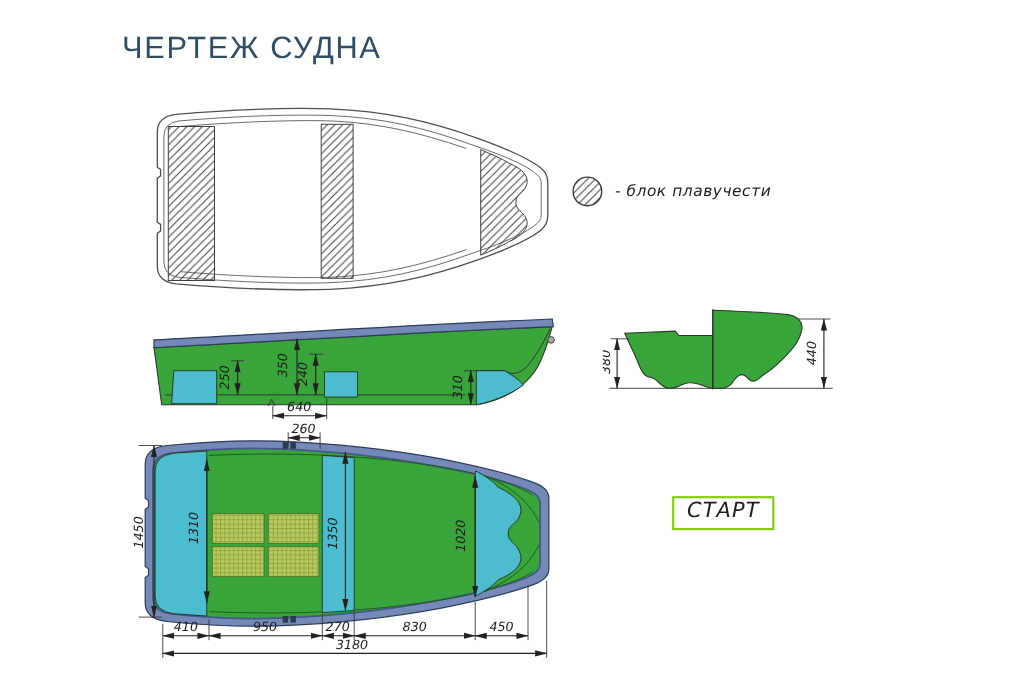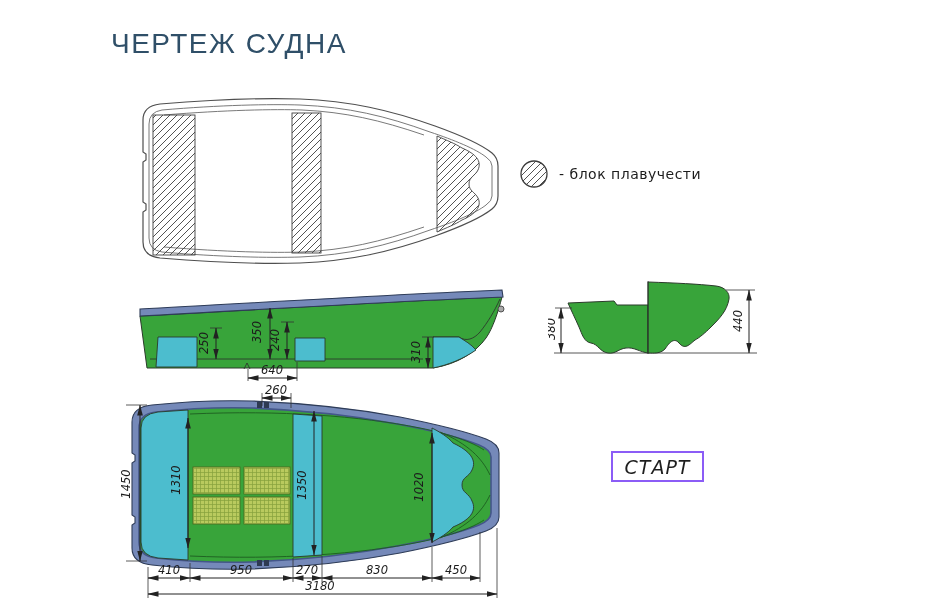--- a/index.html
+++ b/index.html
@@ -18,23 +18,23 @@
   .innergreen{fill:var(--hull-green);stroke:var(--rim-edge);stroke-width:1.6px;}
   .detail{fill:none;stroke:#1d5c20;stroke-width:0.9px;}
   .thin{fill:none;stroke:#2b2b2b;stroke-width:0.8px;}
   .dl{fill:none;stroke:var(--dim-color);stroke-width:1px;}
   .ext{fill:none;stroke:#333333;stroke-width:0.8px;}
   .dt{font-family:"DejaVu Sans",sans-serif;font-style:italic;font-size:11.5px;
       fill:var(--text-color);text-anchor:middle;}
   .grate{fill:var(--grate-yellow);stroke:#4f6b1f;stroke-width:0.9px;}
   .cleat{fill:#2e3a52;}
   #legend{left:518px;top:158px;display:flex;align-items:center;gap:9px;}
-  #legend span{font-size:14px;letter-spacing:0.5px;color:var(--text-color);text-align:center;}
-  #startbox{left:611px;top:451px;width:89px;height:27px;border:2px solid #8b5cf6;
-            display:flex;align-items:center;justify-content:center;background:#fff;}
+  #legend span{font-style:italic;font-size:14px;letter-spacing:0.5px;color:var(--text-color);text-align:center;}
+  #startbox{left:611px;top:451px;width:89px;height:27px;border:2px solid #84cc16;
+            display:flex;justify-content:center;background:#fff;}
   #startbox span{font-style:italic;font-size:19px;letter-spacing:1px;color:#1e1e1e;}
 </style>
 </head>
 <body>
 
 <div id="title" class="abs">ЧЕРТЕЖ СУДНА</div>
 
 <svg class="abs" style="left:140px;top:96px;" width="370" height="172" viewBox="0 0 370 172">
   <defs>
     <pattern id="hatch1" patternUnits="userSpaceOnUse" width="7" height="7">

